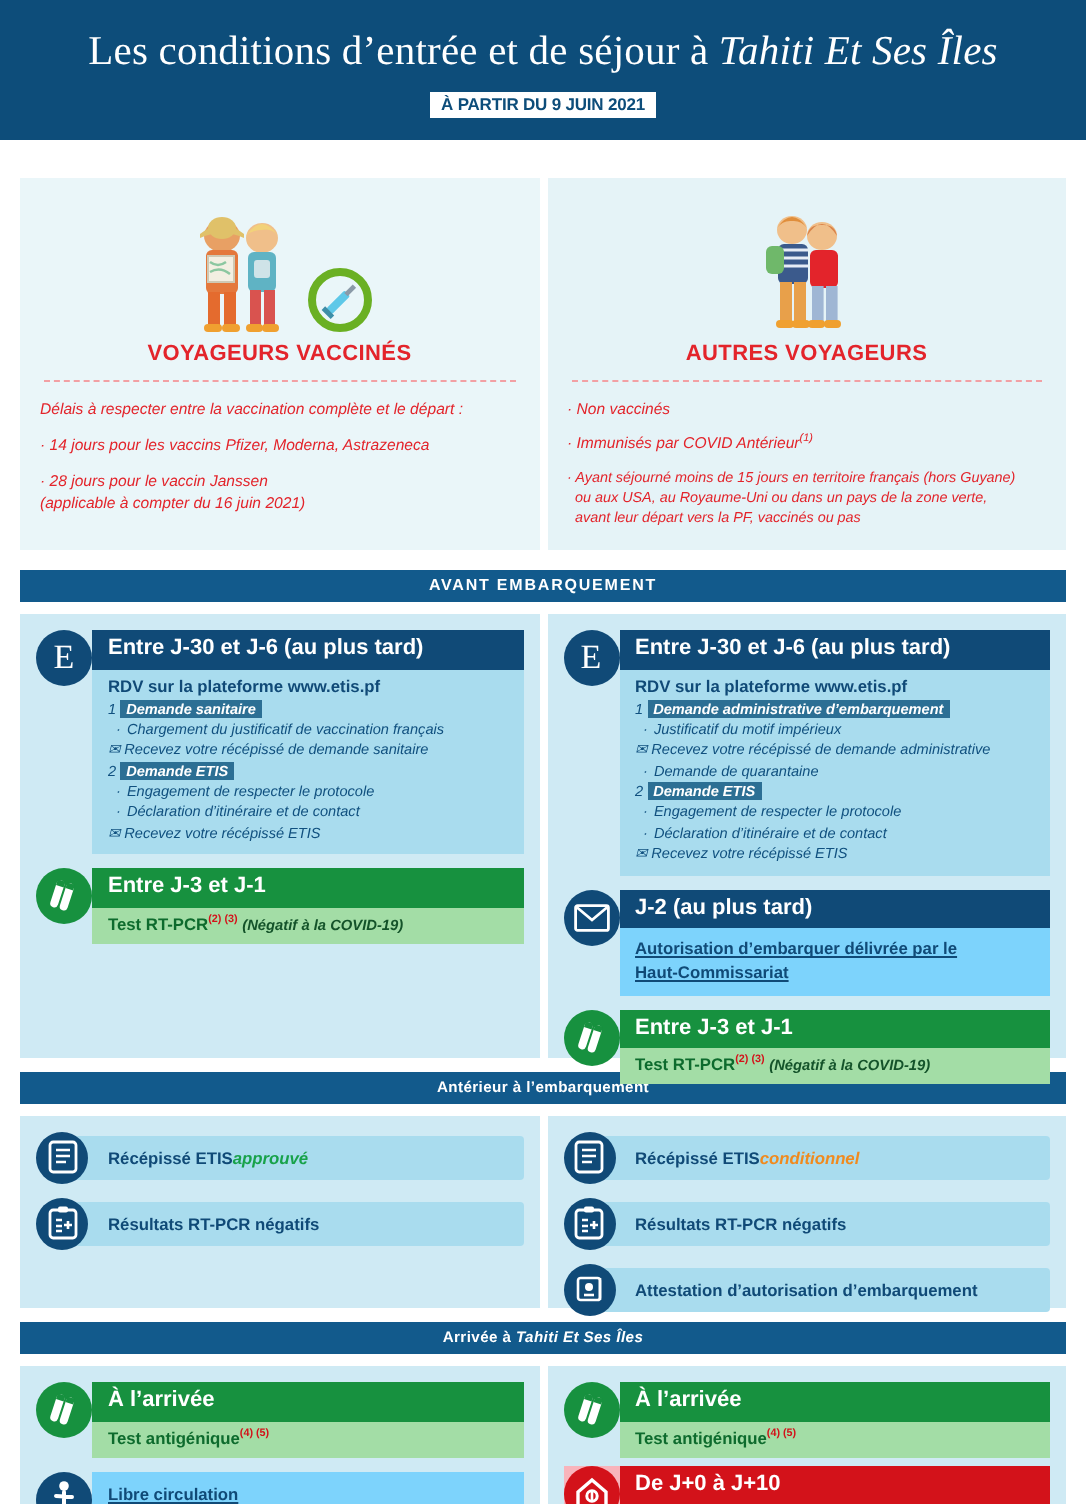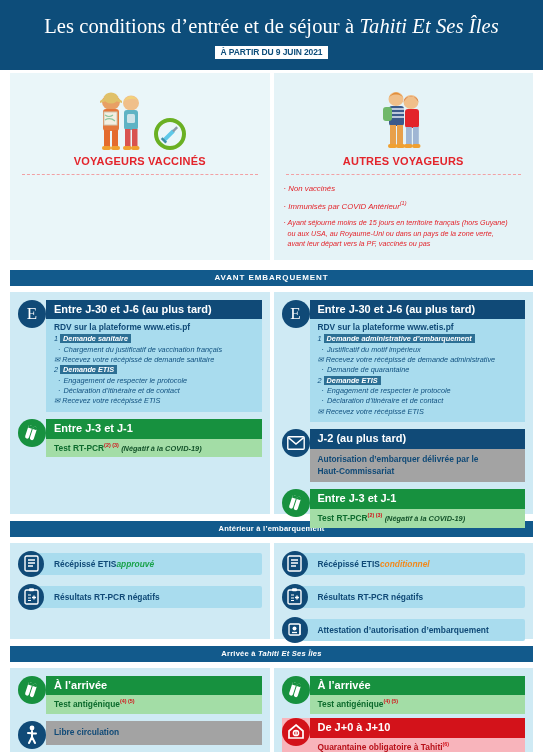--- a/index.html
+++ b/index.html
@@ -45,20 +45,21 @@
     line-height: 1;
   }
 
   
   .cols {
     display: flex;
     width: 543px;
     padding: 3px 10px;
     gap: 4px;
     background: #ffffff;
+    margin-top: 16px;
   }
   .col {
     flex: 1 1 0;
     background: #e8f5f8;
     padding: 6px 10px 10px 10px;
     position: relative;
   }
   .col.left  { background: #eaf6f9; }
   .col.right { background: #e5f3f7; }
 
@@ -155,21 +156,21 @@
   }
   .rowhead.navy  { background: #104a77; }
   .rowhead.green { background: #17913f; }
   .rowhead.red   { background: #d3121a; }
 
   .rowbody {
     padding: 3px 6px 4px 8px;
     font-size: 8.4px;
     line-height: 1.3;
   }
-  .rowbody.navy  { background: #a3a3a3; color: #104a77; font-weight: bold; }
+  .rowbody.navy  { background: #7dd3fc; color: #104a77; font-weight: bold; text-decoration: underline; }
   .rowbody.green { background: #a3dda6; color: #0d6b2d; font-weight: bold; }
   .rowbody.pink  { background: #f8b4bb; color: #b8111a; font-weight: bold; }
 
   .rowbody .note {
     font-weight: bold;
     font-style: italic;
     font-size: 7.4px;
     color: #104a77;
   }
   .rowbody.green .note { color: #14532a; }
@@ -275,20 +276,26 @@
           <circle cx="17" cy="17" r="14" fill="none" stroke="#6ab023" stroke-width="4"></circle>
           <g transform="rotate(-45 17 17)">
             <rect x="9" y="15.2" width="13" height="4" rx="1" fill="#5ec8e8"></rect>
             <rect x="21" y="16" width="6" height="2.4" fill="#8a9aa8"></rect>
             <rect x="7" y="14" width="2.5" height="6.4" fill="#3e8ea8"></rect>
           </g>
         </svg>
       </div>
       <div class="cat-title">VOYAGEURS VACCINÉS</div>
       <div class="divider"></div>
+      <div class="bullets">
+        <div class="lead">Délais à respecter entre la vaccination complète et le départ :</div>
+        <div class="b">· 14 jours pour les vaccins Pfizer, Moderna, Astrazeneca</div>
+        <div>· 28 jours pour le vaccin Janssen</div>
+        <div>(applicable à compter du 16 juin 2021)</div>
+      </div>
     </div>
 
     <div class="col right">
       <div class="illus">
         <svg width="52" height="66" viewBox="0 0 52 66">
           <ellipse cx="19" cy="14" rx="7.5" ry="7" fill="#f0bf8a"></ellipse>
           <path d="M11.5 13 q7.5 -11 15 0 q-3 -4 -7.5 -3.5 q-4.5 -.5 -7.5 3.5 z" fill="#e08e3c"></path>
           <rect x="12" y="21" width="15" height="20" rx="3" fill="#3b5a8c"></rect>
           <path d="M12 24 h15 M12 28 h15 M12 32 h15" stroke="#e6ecf5" stroke-width="1.6"></path>
           <rect x="6" y="22" width="9" height="14" rx="3" fill="#6fb86a"></rect>

